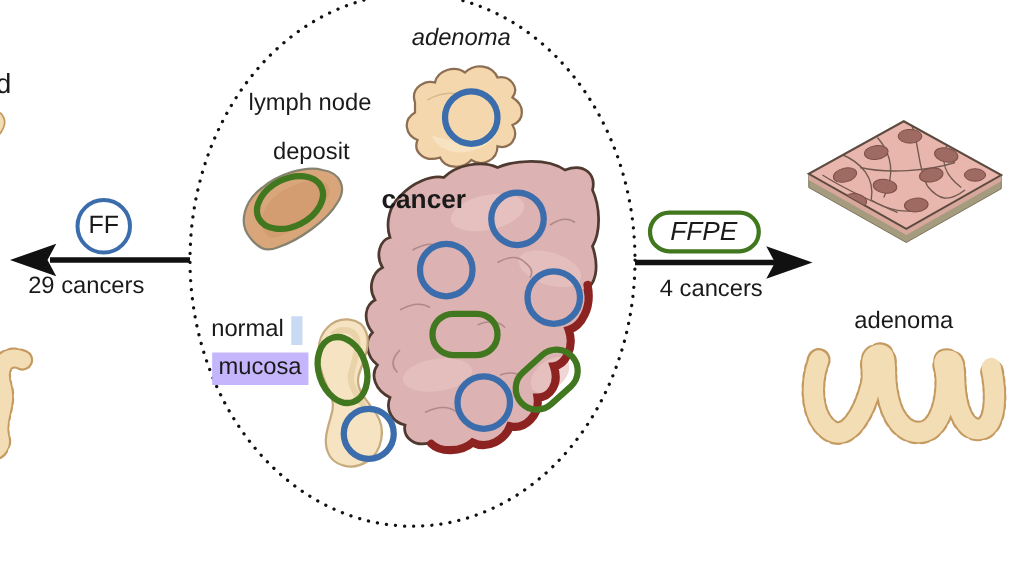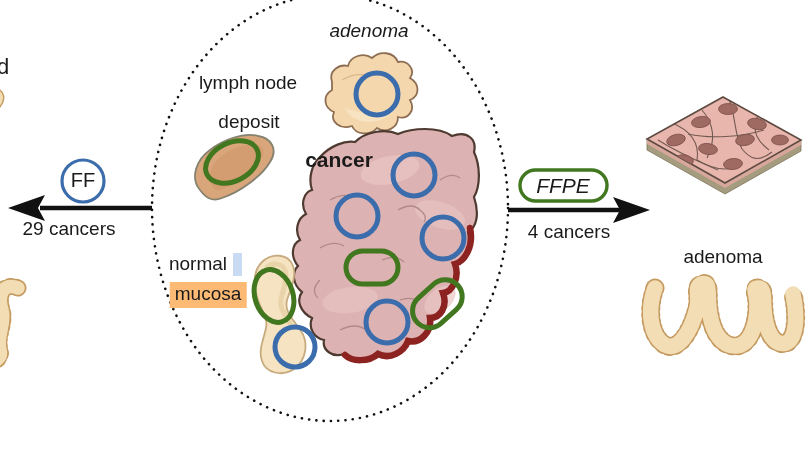--- a/index.html
+++ b/index.html
@@ -7,21 +7,21 @@
     position:relative;width:808px;height:455px;overflow:hidden;background:#ffffff;
     font-family:"Liberation Sans","DejaVu Sans",sans-serif;color:#1a1a1a;
   }
   #stage svg{position:absolute;left:0;top:0;}
   .lbl{
     position:absolute;transform:translateX(-50%);white-space:nowrap;
     font-size:19px;line-height:1.15;color:#1a1a1a;
   }
   .lbl.bold{font-weight:bold;font-size:21px;}
   .lbl.badge{font-size:20px;}
-  .lbl.hl{background:#fdba74;padding:1px 5px 3px 5px;}
+  .lbl.hl{background:#c4b5fd;padding:1px 5px 3px 5px;}
   .sliver{position:absolute;background:#c9dbf2;}
 </style>
 </head>
 <body>
 
 <div id="stage">
 
   <svg width="808" height="455" viewBox="0 0 808 455">
     <defs>
       <clipPath id="slabClip">

